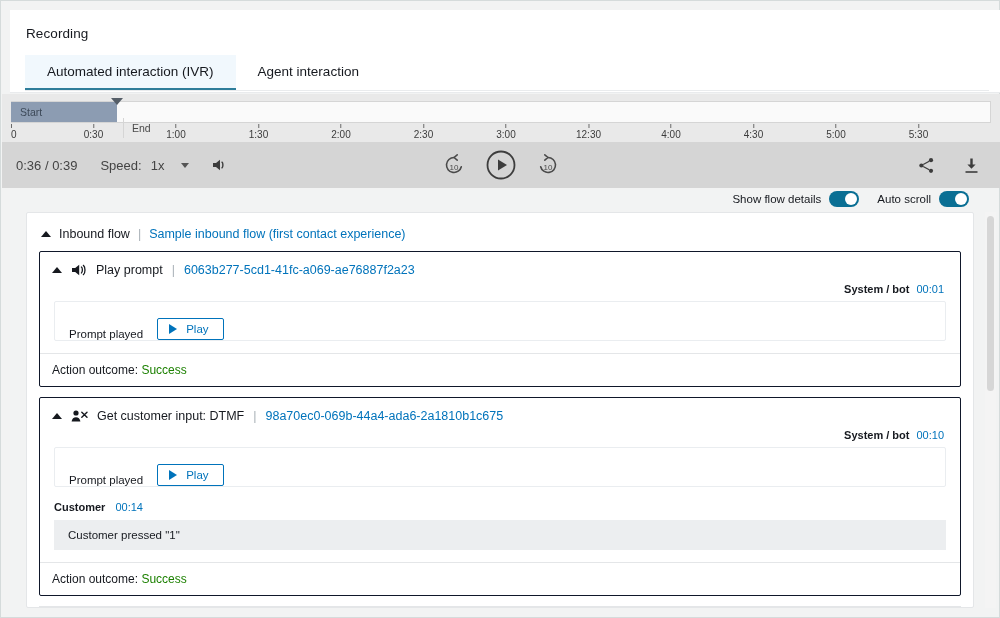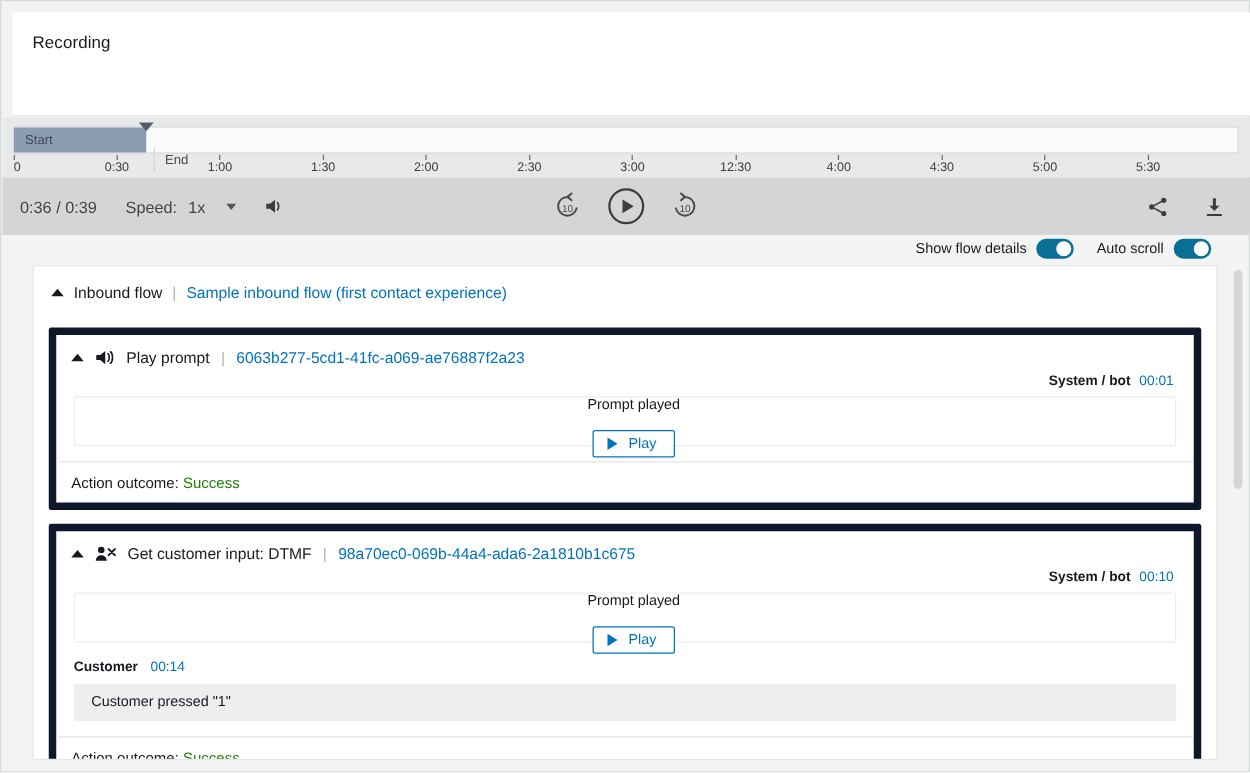--- a/index.html
+++ b/index.html
@@ -163,22 +163,22 @@
     border-left: 5px solid transparent;
     border-right: 5px solid transparent;
     border-bottom: 6px solid #16191f;
     cursor: pointer; flex: none;
   }
   .fh-label { color: #16191f; }
   .fh-sep { color: #aab2b8; }
   .link { color: #0073bb; cursor: pointer; }
 
   .block {
-    margin: 11px 12px 10px 12px;
-    border: 6px solid #0f172a;
+    margin: 0 12px 10px 12px;
+    border: 1px solid #0f172a;
     border-radius: 2px;
     background: #fff;
     position: relative;
   }
   .blk-head {
     display: flex; align-items: center; gap: 9px;
     padding: 11px 12px 2px 12px;
     font-size: 12.5px;
   }
   .blk-title { color: #16191f; }
@@ -188,22 +188,22 @@
     font-size: 11px;
   }
   .spk-name { font-weight: bold; color: #16191f; }
   .spk-time { color: #0073bb; margin-left: 7px; }
 
   .prompt-box {
     margin: 6px 14px 0 14px;
     border: 1px solid #eaedf0;
     border-radius: 2px;
     height: 40px;
-    display: flex; align-items: center;
-    padding-left: 14px; gap: 14px; flex-direction: column;
+    display: flex; align-items: flex-end;
+    padding-left: 14px; gap: 14px;
   }
   .prompt-label { font-size: 11.5px; color: #16191f; }
   .play-btn {
     display: inline-flex; align-items: center; gap: 9px;
     border: 1px solid #0073bb; border-radius: 2px;
     padding: 4px 14px 4px 11px;
     color: #0073bb; font-size: 11.5px;
     background: #fff; cursor: pointer;
   }
   .play-tri {
@@ -253,20 +253,28 @@
   svg { display: block; }
 </style>
 </head>
 <body>
 
 <div class="page">
 
   <div class="card-top">
     <div class="rec-title">Recording</div>
 
+    <div class="tabs">
+      <div class="tab active">
+        <span>Automated interaction (IVR)</span>
+      </div>
+      <div class="tab inactive">
+        <span>Agent interaction</span>
+      </div>
+    </div>
   </div>
 
   <div class="timeline-wrap">
     <div class="track">
       <div class="seg-start">
         <span>Start</span>
       </div>
       <div class="seg-marker"></div>
       <div class="seg-end">
         <span>End</span>

